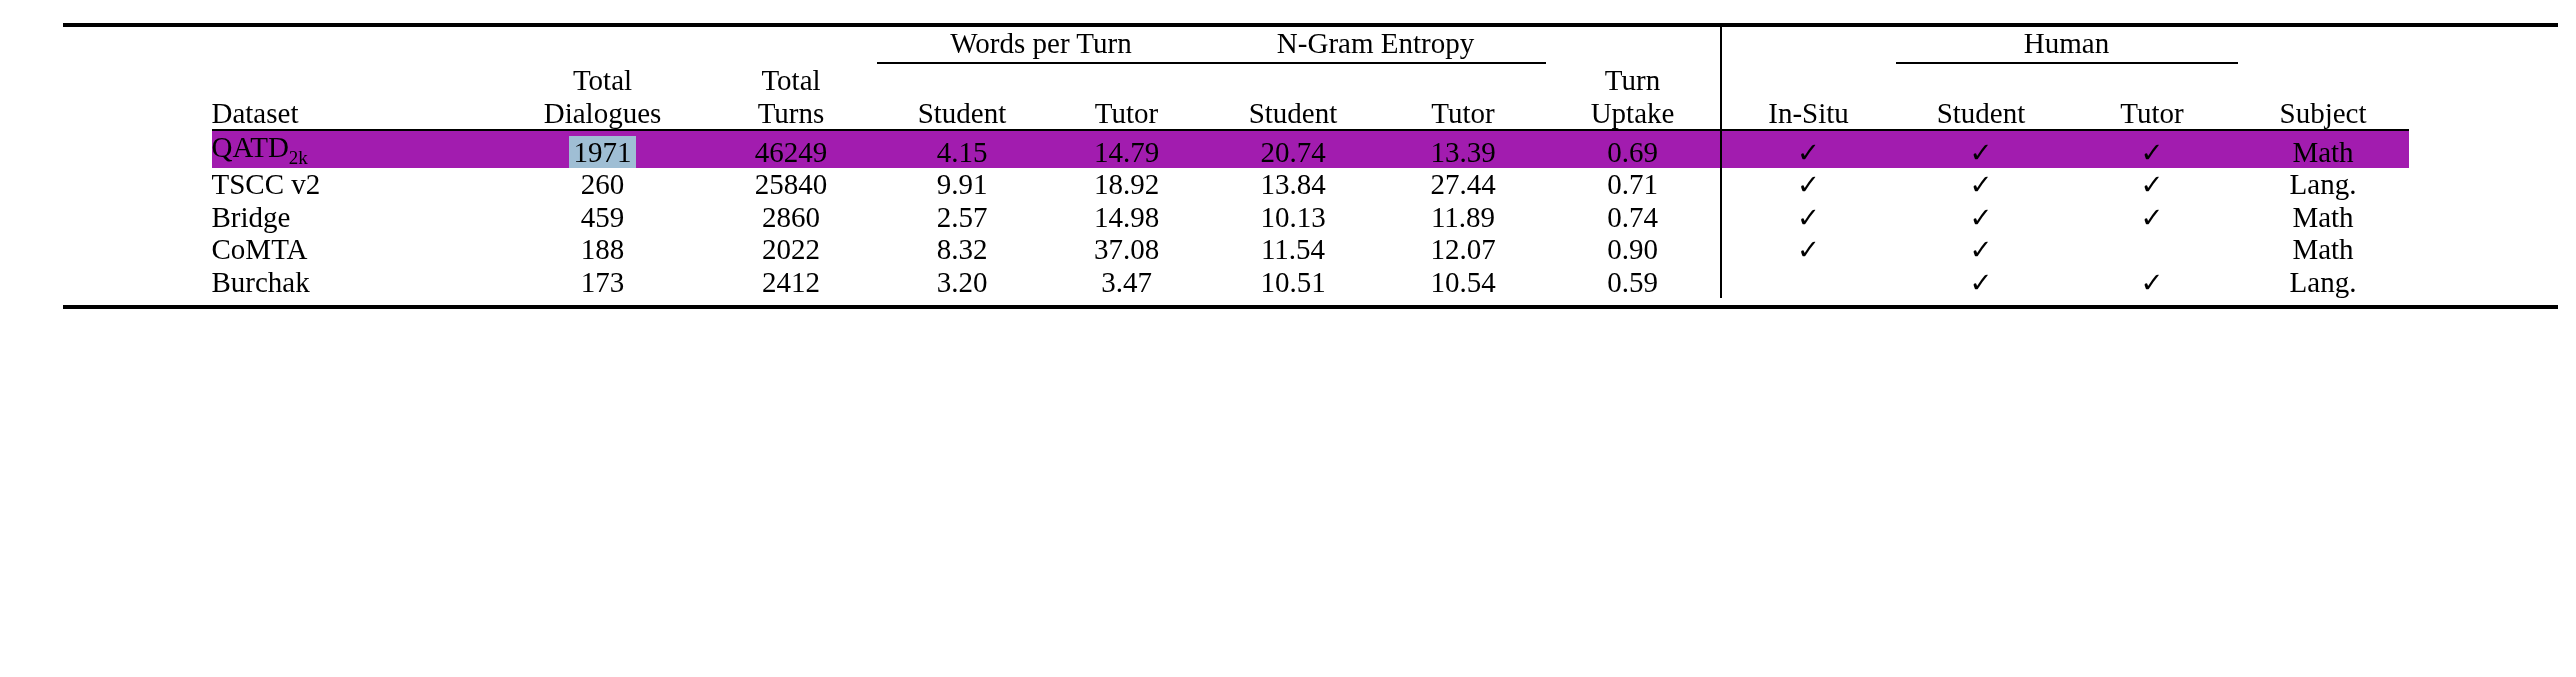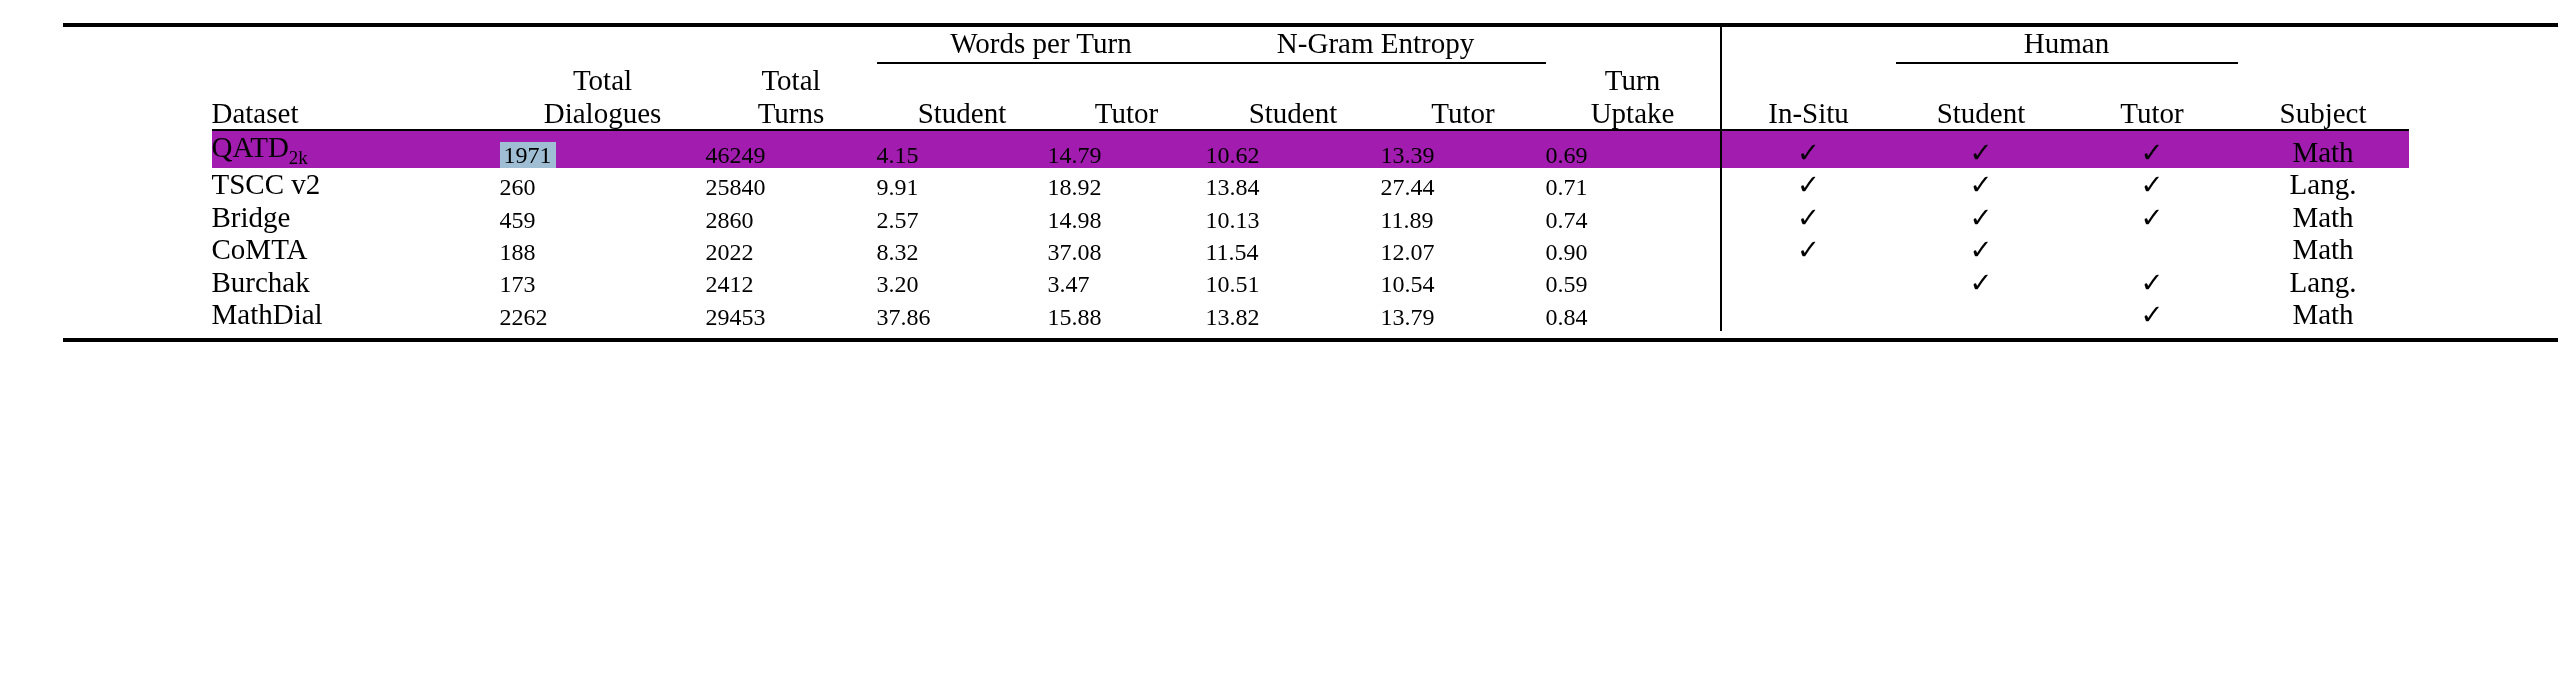--- a/index.html
+++ b/index.html
@@ -69,22 +69,23 @@
   .colhead {
     text-align: center;
     font-size: 29px;
     padding: 4.1px 12.3px 9.6px 12.3px;
   }
   .colhead-left {
     text-align: left;
     padding-left: 5.5px;
   }
   td.num, th.num {
+    text-align: center;
     padding: 3.4px 12.3px 3.4px 12.3px;
-    font-size: 24px;
+    font-size: 29px;
   }
   td.name {
     text-align: left;
     padding: 3.4px 27.4px 3.4px 5.5px;
     font-size: 29px;
   }
   td.check {
     text-align: center;
     padding: 3.4px 12.3px 3.4px 12.3px;
     font-size: 27.4px;
@@ -198,21 +199,21 @@
     </tr>
 
     </tbody>
       <tbody id="tbody">
         <tr class="highlight">
           <td class="name"><span>QATD</span><span class="sub">2k</span></td>
           <td class="num"><span class="hl-cell">1971</span></td>
           <td class="num bold">46249</td>
           <td class="num">4.15</td>
           <td class="num">14.79</td>
-          <td class="num">10.62</td>
+          <td class="num">20.74</td>
           <td class="num">13.39</td>
           <td class="num">0.69</td>
           <td class="check bar-left"><span>✓</span></td>
           <td class="check"><span>✓</span></td>
           <td class="check"><span>✓</span></td>
           <td class="subject">Math</td>
         </tr>
         <tr>
           <td class="name"><span>TSCC v2</span></td>
           <td class="num">260</td>
@@ -262,32 +263,18 @@
           <td class="num">3.20</td>
           <td class="num">3.47</td>
           <td class="num">10.51</td>
           <td class="num">10.54</td>
           <td class="num">0.59</td>
           <td class="check bar-left"></td>
           <td class="check"><span>✓</span></td>
           <td class="check"><span>✓</span></td>
           <td class="subject">Lang.</td>
         </tr>
-        <tr>
-          <td class="name"><span>MathDial</span></td>
-          <td class="num">2262</td>
-          <td class="num">29453</td>
-          <td class="num">37.86</td>
-          <td class="num">15.88</td>
-          <td class="num">13.82</td>
-          <td class="num">13.79</td>
-          <td class="num">0.84</td>
-          <td class="check bar-left"></td>
-          <td class="check"></td>
-          <td class="check"><span>✓</span></td>
-          <td class="subject">Math</td>
-        </tr>
       </tbody>
   </table>
 
   <div class="rule-bottom" style="margin-top:6.9px"></div>
 </div>
 
 
 </body></html>

